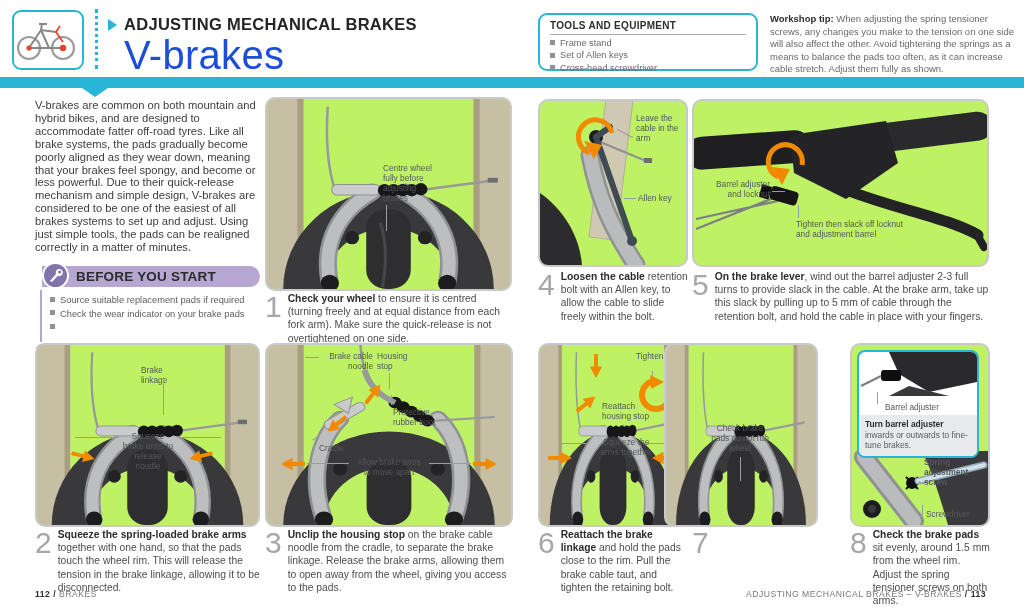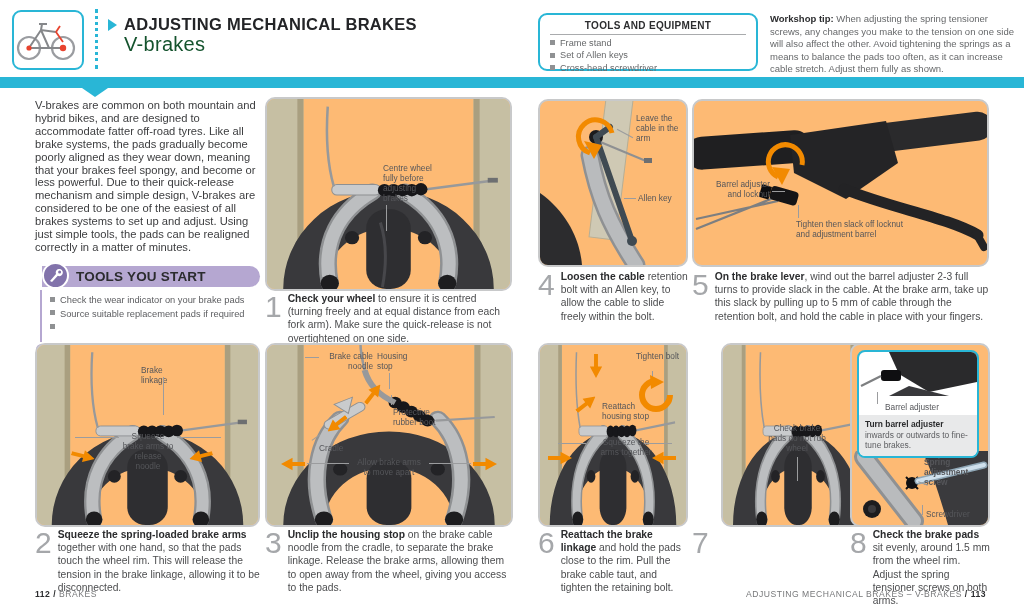--- a/index.html
+++ b/index.html
@@ -3,41 +3,41 @@
 <meta charset="utf-8">
 <style>
   html,body{margin:0;padding:0;background:#ffffff;}
   #page{position:relative;width:1024px;height:612px;background:#fff;overflow:hidden;
         font-family:"Liberation Sans",sans-serif;color:#3c3d3f;}
   
   .icon-box{position:absolute;left:12px;top:10px;width:68px;height:56px;border:2px solid #29b6d6;border-radius:9px;background:#fff;}
   .dotted-sep{position:absolute;left:95px;top:9px;height:60px;border-left:3px dotted #29b6d6;}
   .kicker{position:absolute;left:108px;top:15px;font-size:16.5px;font-weight:700;color:#232427;letter-spacing:.3px;display:flex;align-items:center;gap:7px;}
   .kicker-tri{width:0;height:0;border-top:6px solid transparent;border-bottom:6px solid transparent;border-left:9px solid #29b6d6;}
-  .page-title{position:absolute;left:124px;top:33px;font-size:20px;font-weight:400;color:#14532d;letter-spacing:.3px;}
+  .page-title{position:absolute;left:124px;top:33px;font-size:40px;font-weight:400;color:#1d4ed8;letter-spacing:.3px;}
   .cyan-bar{position:absolute;left:0;top:77px;width:1024px;height:11px;background:#29b6d6;}
   .bar-notch{position:absolute;left:82px;top:88px;width:0;height:0;border-left:13px solid transparent;border-right:13px solid transparent;border-top:9px solid #29b6d6;}
   .tools-box{position:absolute;left:538px;top:13px;width:220px;height:58px;border:2px solid #29b6d6;border-radius:9px;background:#fff;padding:5px 10px 0 10px;box-sizing:border-box;}
-  .tools-title{font-size:10px;font-weight:700;color:#2c2d2f;letter-spacing:.3px;border-bottom:1px solid #a9abad;padding-bottom:3px;text-align:center;}
+  .tools-title{font-size:10px;font-weight:700;color:#2c2d2f;letter-spacing:.3px;border-bottom:1px solid #a9abad;padding-bottom:3px;}
   .tool-item{display:flex;align-items:flex-start;margin-top:2.5px;font-size:9.2px;color:#66686a;}
   .sq{flex:none;width:5px;height:5px;background:#8f9193;margin:2.5px 5px 0 0;}
   .tip{position:absolute;left:770px;top:13px;width:244px;font-size:9.5px;line-height:1.32;color:#66686a;}
   .tip b{color:#2c2d2f;}
   
   .intro{position:absolute;left:35px;top:99px;width:223px;font-size:11.2px;line-height:12.9px;color:#3c3d3f;}
   .bys{position:absolute;left:30px;top:266px;width:230px;}
   .bys-bar{position:relative;margin-left:12px;height:21px;background:#b5a7d1;border-radius:0 12px 12px 0;}
   .bys-title{font-size:13.5px;font-weight:700;color:#2b2c2e;letter-spacing:.2px;line-height:21px;padding-left:34px;}
   .bys-circle{position:absolute;left:0;top:-4px;width:27px;height:27px;border-radius:50%;background:#8273ab;border:2px solid #fff;box-sizing:border-box;}
   .bys-items{margin:7px 0 0 20px;}
   .bys-item{display:flex;align-items:flex-start;font-size:9.3px;line-height:1.32;color:#5c5d60;margin-top:1.5px;}
   .bys-line{position:absolute;left:10px;top:24px;height:52px;border-left:2px solid #b5a7d1;}
   .bys-dot{position:absolute;left:6px;top:78px;width:7px;height:7px;border:2px solid #b5a7d1;border-radius:50%;background:#fff;}
   
-  .panel{position:absolute;border:2px solid #c8c9ca;border-radius:10px;background:#fdba74;overflow:hidden;}
+  .panel{position:absolute;border:2px solid #c8c9ca;border-radius:10px;background:#bef264;overflow:hidden;}
   .scene{position:absolute;left:0;top:0;width:100%;height:100%;}
   .ann{position:absolute;font-size:8.3px;line-height:1.22;color:#55565a;}
   .lead-line{position:absolute;background:#9b9c9e;}
   .oarr{position:absolute;width:24px;height:14px;background:#f28a00;
         clip-path:polygon(0 36%,52% 36%,52% 6%,100% 50%,52% 94%,52% 64%,0 64%);}
   
   .cap{position:absolute;display:flex;gap:6px;}
   .num{flex:none;font-size:30px;line-height:28px;color:#a5a7aa;margin-top:1px;}
   .ctext{font-size:10.3px;line-height:1.28;color:#4c4d4f;}
   .ctext b{color:#2b2c2e;}
@@ -97,30 +97,30 @@
   <div class="intro">V-brakes are common on both mountain and hybrid bikes, and are designed to accommodate fatter off-road tyres. Like all brake systems, the pads gradually become poorly aligned as they wear down, meaning that your brakes feel spongy, and become or less powerful. Due to their quick-release mechanism and simple design, V-brakes are considered to be one of the easiest of all brakes systems to set up and adjust. Using just simple tools, the pads can be realigned correctly in a matter of minutes.</div>
 
   <div class="bys">
     <div class="bys-bar">
       <div class="bys-circle">
         <svg width="23" height="23" viewBox="0 0 23 23">
           <path d="M6 17 L12 10 a3.6 3.6 0 1 1 1.8 1.8 L8 18 Z" fill="#ffffff"></path>
           <circle cx="15.6" cy="8" r="1.5" fill="#8273ab"></circle>
         </svg>
       </div>
-      <div class="bys-title">TOOLS YOU START</div>
+      <div class="bys-title">BEFORE YOU START</div>
     </div>
     <div class="bys-items">
       <div class="bys-item">
           <span class="sq"></span>
-          <span>Check the wear indicator on your brake pads</span>
+          <span>Source suitable replacement pads if required</span>
         </div>
       <div class="bys-item">
           <span class="sq"></span>
-          <span>Source suitable replacement pads if required</span>
+          <span>Check the wear indicator on your brake pads</span>
         </div>
       <div class="bys-item">
           <span class="sq"></span>
         </div>
     </div>
     <div class="bys-line"></div>
     <div class="bys-dot"></div>
   </div>
 
   <div class="panel" style="left:265px;top:97px;width:243px;height:190px;">
@@ -341,21 +341,21 @@
     <div class="lead-line" style="left:18px;top:98px;width:28px;height:1px;"></div>
     <div class="lead-line" style="left:104px;top:98px;width:28px;height:1px;"></div>
     <div class="oarr" style="left:8px;top:106px;"></div>
     <div class="oarr" style="left:112px;top:106px;transform:rotate(180deg);"></div>
   </div>
   <div class="cap" style="left:538px;top:528px;width:152px;">
     <span class="num">6</span>
     <span class="ctext"><b>Reattach the brake linkage</b><span> and hold the pads close to the rim. Pull the brake cable taut, and tighten the retaining bolt.</span></span>
   </div>
 
-  <div class="panel" style="left:721px;top:343px;width:150px;height:180px;">
+  <div class="panel" style="left:664px;top:343px;width:150px;height:180px;">
     <svg class="scene" viewBox="0 0 240 200" preserveAspectRatio="none">
       <rect x="0" y="0" width="36" height="200" fill="#c6bfa3"></rect>
         <rect x="30" y="0" width="6" height="200" fill="#a99f80"></rect>
       <rect x="204" y="0" width="36" height="200" fill="#c6bfa3"></rect>
         <rect x="204" y="0" width="6" height="200" fill="#a99f80"></rect>
       <path d="M16,200 A104,104 0 0 1 224,200 L184,200 A64,64 0 0 0 56,200 Z" fill="#39393c"></path>
       <rect x="98" y="116" width="44" height="84" rx="20" fill="#2e2e31"></rect>
       <path d="M62,194 C54,150 72,118 104,98" stroke="#8f9193" stroke-width="18" fill="none" stroke-linecap="round"></path>
       <path d="M62,194 C54,150 72,118 104,98" stroke="#bcbec0" stroke-width="13" fill="none" stroke-linecap="round"></path>
       <path d="M178,194 C186,150 168,118 136,98" stroke="#8f9193" stroke-width="18" fill="none" stroke-linecap="round"></path>

